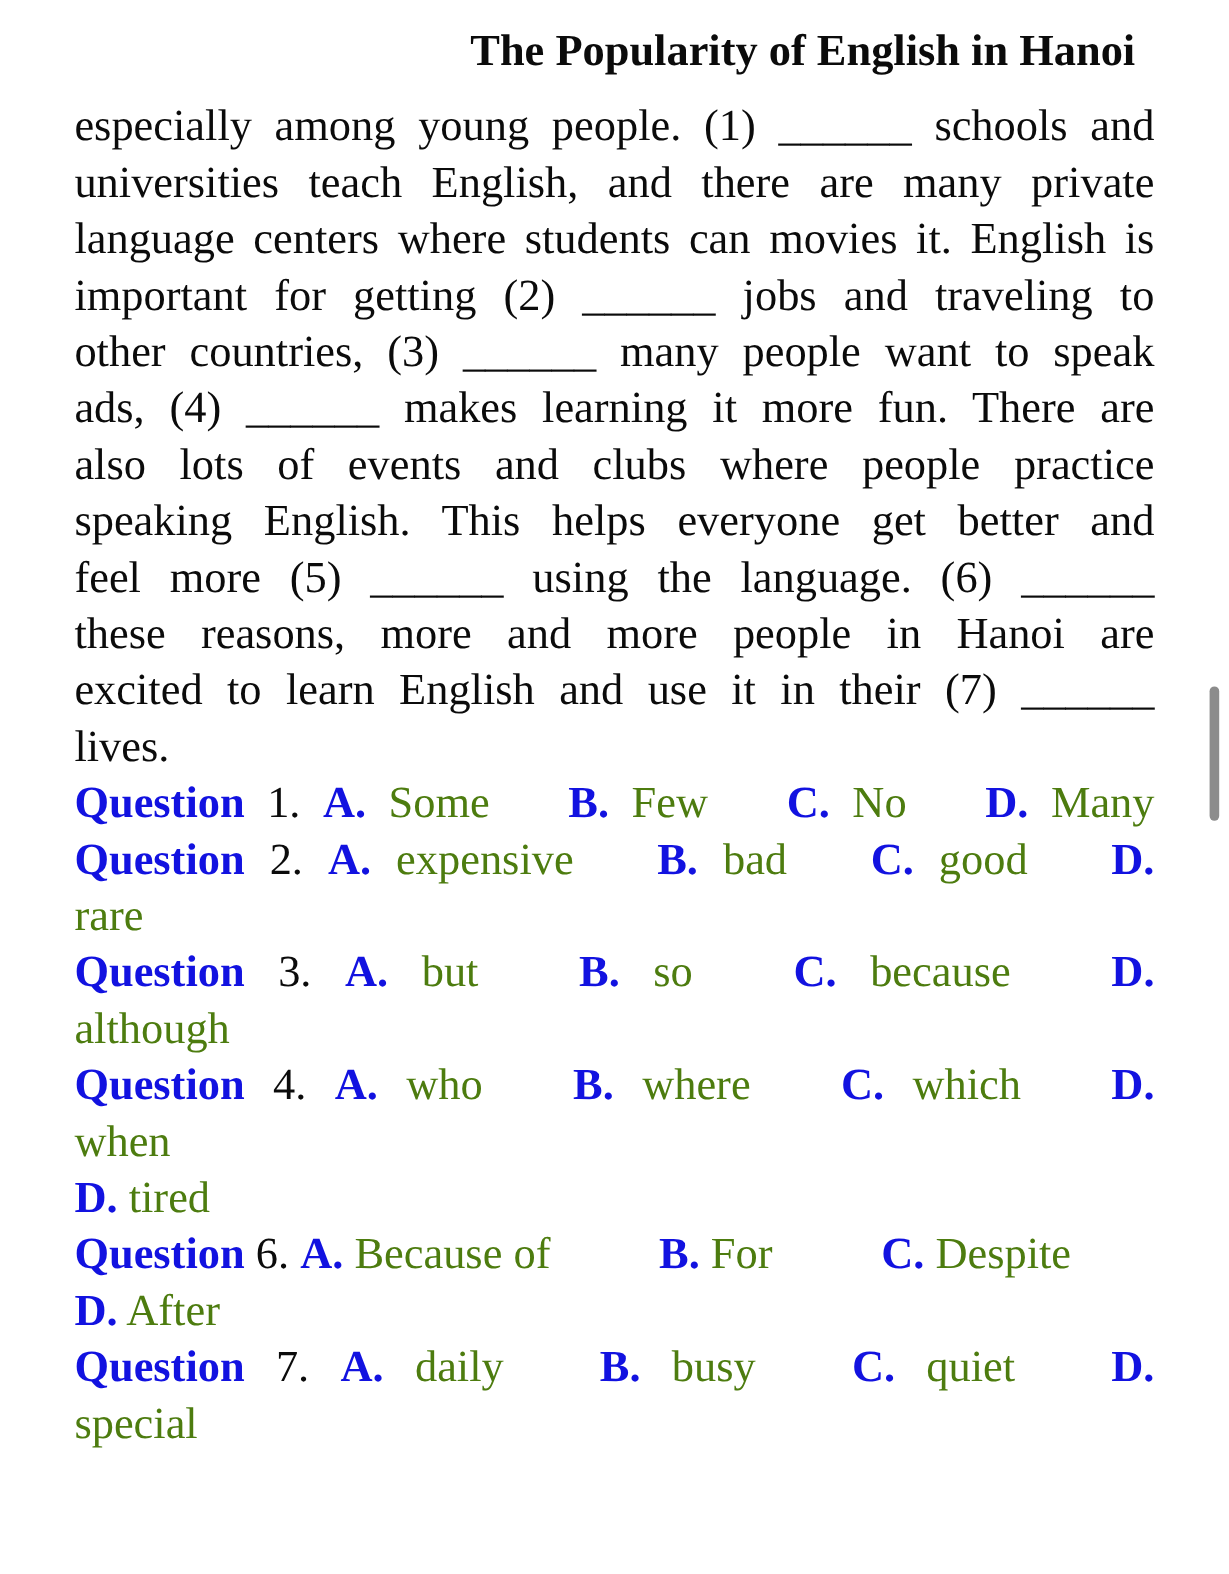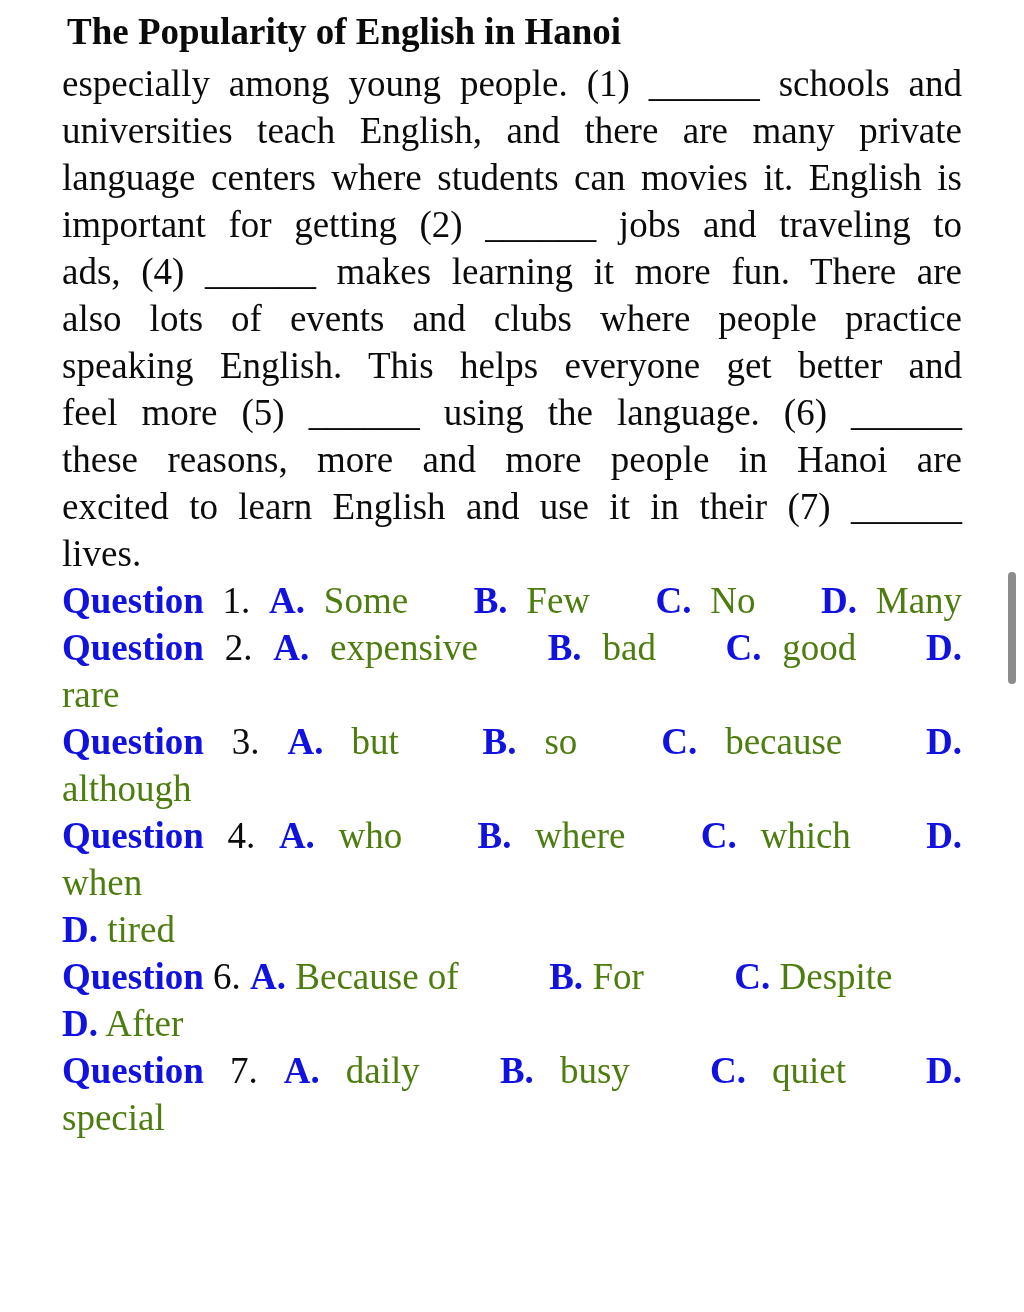--- a/index.html
+++ b/index.html
@@ -13,22 +13,22 @@
   .page{
     position:relative;
     width:1024px;height:1312px;
     padding:3px 62px 0 62px;
     box-sizing:border-box;
     overflow:hidden;
   }
   .title{
     font-size:37px;line-height:47px;
     font-weight:700;
-    text-align:left;
-    margin:5px;
+    text-align:right;
+    margin:16px;
     font-family:Liberation Serif, serif;
   }
   
   .pline{
     font-size:37px;line-height:47px;
     text-align:justify;
     text-align-last:justify;
   }
   .pline-first{text-indent:47px;}
   .pline-last{text-align-last:left;}
@@ -53,20 +53,21 @@
 </head>
 <body>
 
 <div class="page">
   <h1 class="title">The Popularity of English in Hanoi</h1>
   <div id="passage">
       <div class="pline">especially among young people. (1) ______ schools and</div>
       <div class="pline">universities teach English, and there are many private</div>
       <div class="pline">language centers where students can movies it. English is</div>
       <div class="pline">important for getting (2) ______ jobs and traveling to</div>
+      <div class="pline">other countries, (3) ______ many people want to speak</div>
       <div class="pline">ads, (4) ______ makes learning it more fun. There are</div>
       <div class="pline">also lots of events and clubs where people practice</div>
       <div class="pline">speaking English. This helps everyone get better and</div>
       <div class="pline">feel more (5) ______ using the language. (6) ______</div>
       <div class="pline">these reasons, more and more people in Hanoi are</div>
       <div class="pline">excited to learn English and use it in their (7) ______</div>
       <div class="pline pline-last">lives.</div>
     </div>
   <div id="questions">
       <div class="qblock">

